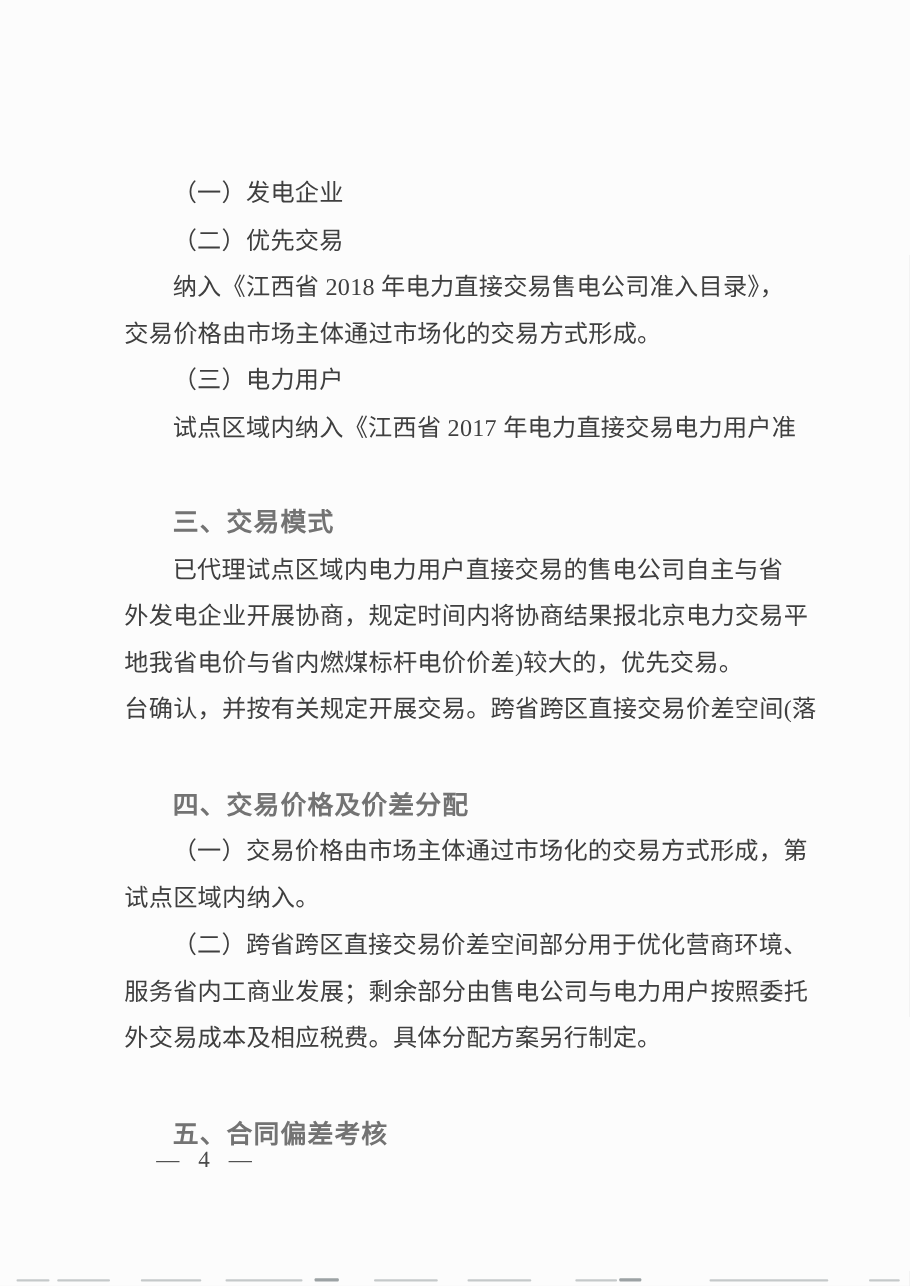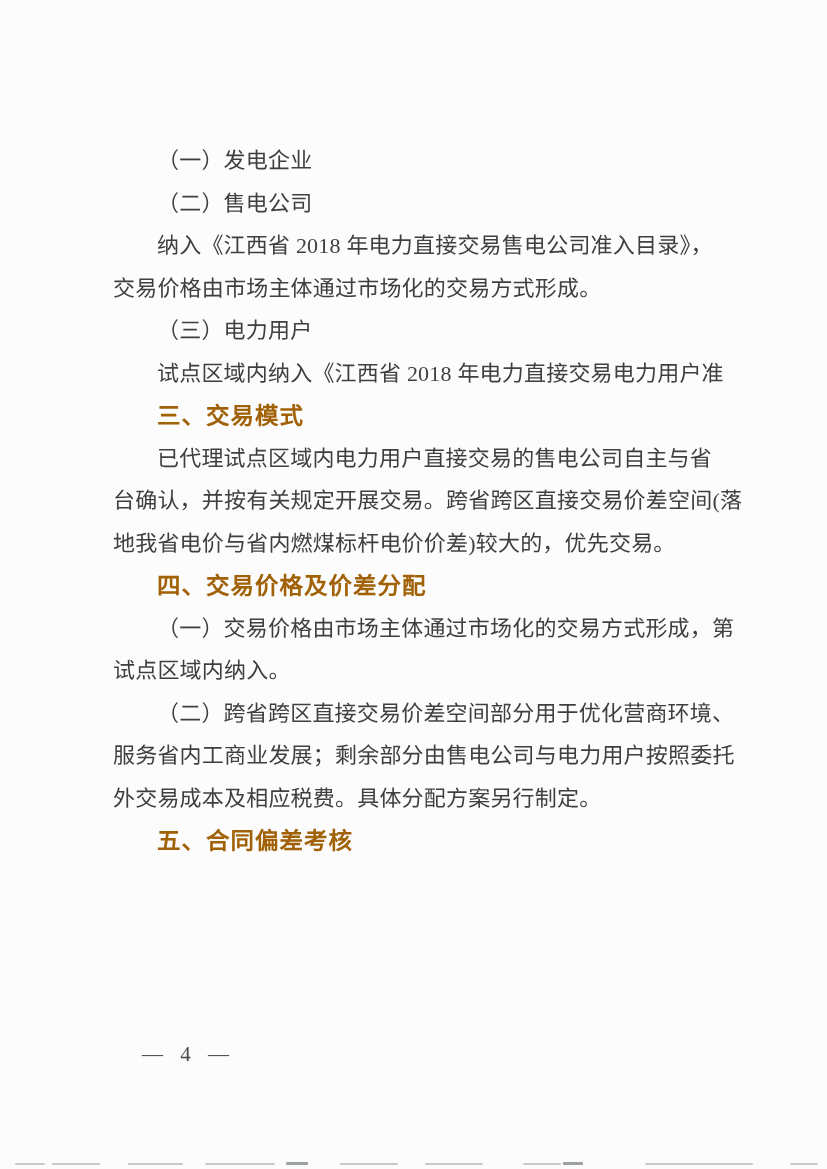--- a/index.html
+++ b/index.html
@@ -12,40 +12,41 @@
     width: 827px;
     height: 1169px;
     margin: 0 auto;
     background: #fcfcfc;
     overflow: hidden;
     font-family: "Liberation Serif", "DejaVu Serif", serif;
   }
   .content {
     position: absolute;
     left: 113px;
-    top: 140px;
+    top: 155px;
     width: 640px;
   }
   .line {
     height: 42.5px;
     line-height: 42.5px;
     font-size: 22px;
     color: #3f3f3f;
     white-space: nowrap;
     letter-spacing: 0.2px;
   }
   .line.indent {
     padding-left: 44px;
   }
   .line.heading {
     font-family: Liberation Sans, sans-serif;
     font-weight: bold;
     font-size: 23.5px;
-    color: #a16207;
+    color: #737373;
     letter-spacing: 1px;
+    margin-top: 44px;
   }
   .footer-pagenum {
     position: absolute;
     left: 142px;
     top: 1034px;
     height: 40px;
     line-height: 40px;
     font-size: 21px;
     color: #4a4a4a;
     letter-spacing: 4px;
@@ -55,29 +56,30 @@
     position: absolute;
     border-radius: 1px;
   }
 </style>
 </head>
 <body>
 
 <div class="page">
   <div class="content" id="doc-content">
       <div class="line body indent">（一）发电企业</div>
-      <div class="line body indent">（二）售电公司</div>
+      <div class="line body indent">（二）优先交易</div>
       <div class="line body indent">纳入《江西省 2018 年电力直接交易售电公司准入目录》，</div>
       <div class="line body">交易价格由市场主体通过市场化的交易方式形成。</div>
       <div class="line body indent">（三）电力用户</div>
-      <div class="line body indent">试点区域内纳入《江西省 2018 年电力直接交易电力用户准</div>
+      <div class="line body indent">试点区域内纳入《江西省 2017 年电力直接交易电力用户准</div>
       <div class="line heading indent">三、交易模式</div>
       <div class="line body indent">已代理试点区域内电力用户直接交易的售电公司自主与省</div>
+      <div class="line body">外发电企业开展协商，规定时间内将协商结果报北京电力交易平</div>
+      <div class="line body">地我省电价与省内燃煤标杆电价价差)较大的，优先交易。</div>
       <div class="line body">台确认，并按有关规定开展交易。跨省跨区直接交易价差空间(落</div>
-      <div class="line body">地我省电价与省内燃煤标杆电价价差)较大的，优先交易。</div>
       <div class="line heading indent">四、交易价格及价差分配</div>
       <div class="line body indent">（一）交易价格由市场主体通过市场化的交易方式形成，第</div>
       <div class="line body">试点区域内纳入。</div>
       <div class="line body indent">（二）跨省跨区直接交易价差空间部分用于优化营商环境、</div>
       <div class="line body">服务省内工商业发展；剩余部分由售电公司与电力用户按照委托</div>
       <div class="line body">外交易成本及相应税费。具体分配方案另行制定。</div>
       <div class="line heading indent">五、合同偏差考核</div>
     </div>
   <div class="footer-pagenum">— 4 —</div>
   <div id="artifact-layer">

